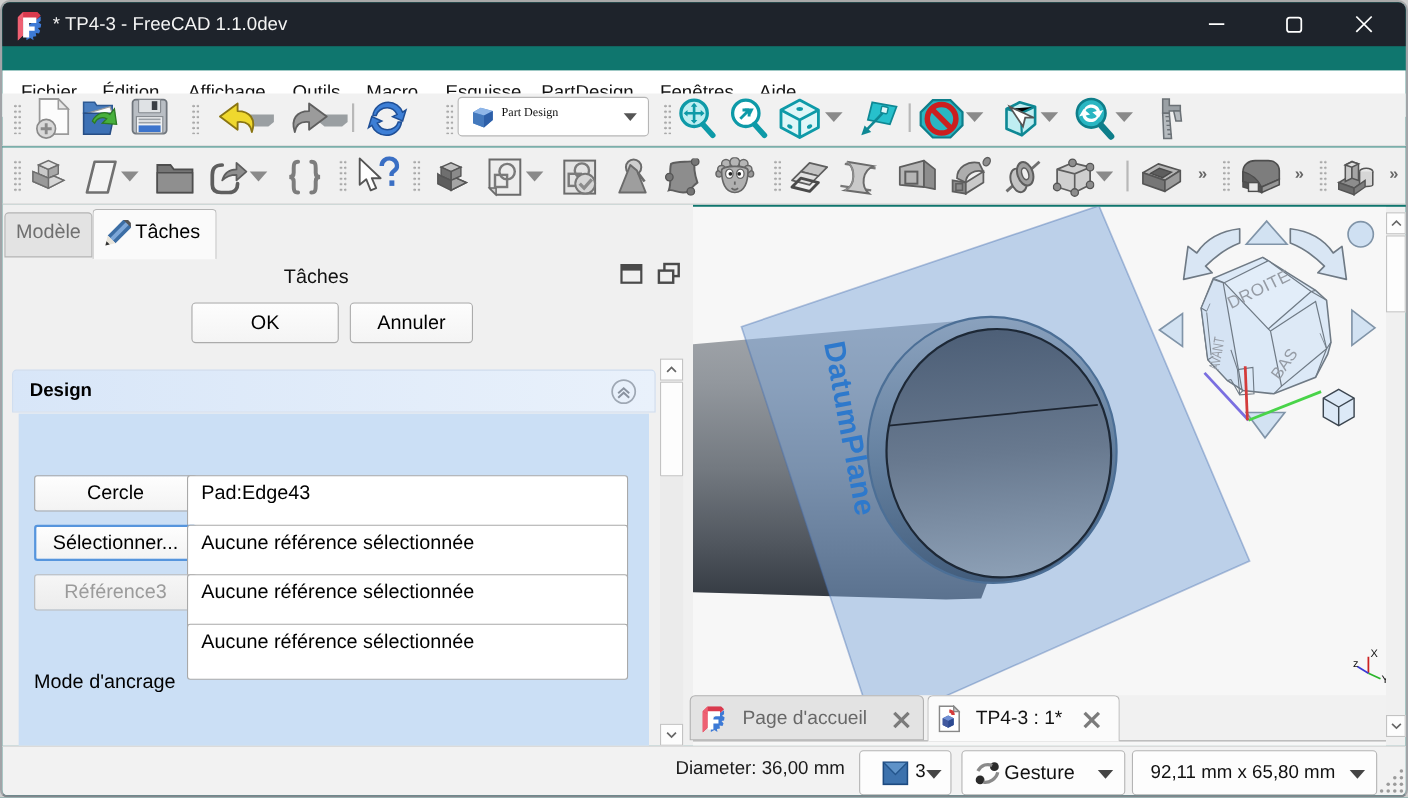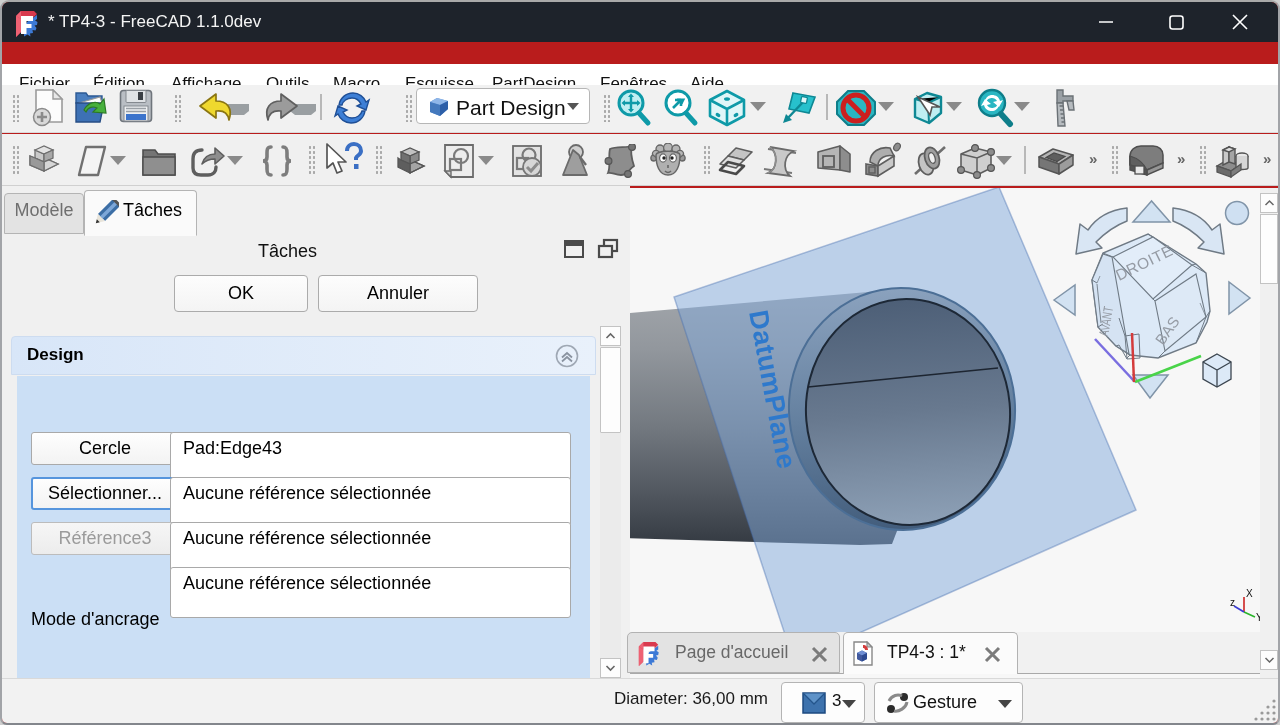--- a/index.html
+++ b/index.html
@@ -1,37 +1,37 @@
 <!DOCTYPE html>
 <html><head>
 <meta charset="utf-8">
 <style>
   * { margin:0; padding:0; box-sizing:border-box; }
   html,body { width:1280px; height:725px; overflow:hidden; background:#cfcfcf; font-family:"Liberation Sans", sans-serif; }
   #win { position:absolute; left:0; top:0; width:1280px; height:725px; border-radius:9px 9px 7px 7px; overflow:hidden;
-         border-top:2px solid #a9a9a9; border-left:2px solid #a2a4a8; border-right:2px solid #a2a4a8; border-bottom:2px solid #83868c; background:#b91c1c; }
+         border-top:2px solid #a9a9a9; border-left:2px solid #a2a4a8; border-right:2px solid #a2a4a8; border-bottom:2px solid #83868c; background:#0f766e; }
   .abs { position:absolute; }
   
   #titlebar { position:absolute; left:0; top:0; width:100%; height:40px; background:#1e232b; }
   #title-text { position:absolute; left:46px; top:10px; color:#f4f4f4; font-size:17px; }
   .winbtn { position:absolute; top:0; width:64px; height:40px; }
   
   #menubar { position:absolute; left:0; top:40px; width:100%; height:42px; background:#ffffff; border-bottom:1px solid #e8e8e8;margin-top:22px; }
   .mi { position:absolute; top:10px; font-size:17px; color:#111; }
   .mi u { text-decoration-thickness:1px; text-underline-offset:2px; }
   
   #tb1 { position:absolute; left:0; top:83px; width:100%; height:48px; background:#f1f1f1; border-bottom:1px solid #dadada; }
   #tb2 { position:absolute; left:0; top:132px; width:100%; height:52px; background:#f0f0f0; border-bottom:1px solid #d0d0d0; }
   .grip { position:absolute; width:7px; background-image:radial-gradient(circle, #a9a9a9 1.1px, rgba(0,0,0,0) 1.3px); background-size:4px 5px; }
   .tsep { position:absolute; width:2px; background:#b8b8b8; }
   .darr { position:absolute; width:0; height:0; border-left:8px solid transparent; border-right:8px solid transparent; border-top:9px solid #8a8a8a; }
   .chev { position:absolute; color:#666; font-size:15px; font-weight:bold; letter-spacing:-2px; }
   
   #wbcombo { position:absolute; left:414px; top:3px; width:174px; height:36px; background:#fff; border:1px solid #b6b6b6; border-radius:4px; }
-  #wbcombo span { position:absolute; left:39px; top:7px; font-size:21px; color:#111; }
+  #wbcombo span { position:absolute; left:39px; top:7px; font-size:11px; color:#111;font-family:Liberation Serif, serif; }
   #wbcombo .ca { position:absolute; right:10px; top:14px; width:0; height:0; border-left:6px solid transparent; border-right:6px solid transparent; border-top:7px solid #555; }
   
   #panel { position:absolute; left:0; top:184px; width:628px; height:492px; background:#f0f0f0; }
   .ptab { position:absolute; top:7px; height:41px; border:1px solid #b4b4b4; border-radius:4px 4px 0 0; font-size:18px; }
   #tab-modele { left:2px; width:80px; background:#e3e3e3; color:#6f6f6f; }
   #tab-taches { left:82px; width:113px; background:#fafafa; color:#000; top:4px; height:46px; border-bottom:1px solid #fafafa; z-index:2; }
   #dock-title { position:absolute; left:0; top:52px; width:628px; height:30px; }
   #dock-title .t { position:absolute; left:256px; top:3px; font-size:18px; color:#111; }
   .okbtn { position:absolute; top:89px; height:37px; background:linear-gradient(#fdfdfd,#f4f4f4); border:1px solid #ababab; border-radius:4px; font-size:18px; color:#000; text-align:center; line-height:34px; }
   
@@ -406,21 +406,21 @@
       <svg class="abs" style="left:561px;top:0px" width="23" height="23" viewBox="0 0 23 23">
         <rect x="2" y="3" width="18" height="16" fill="none" stroke="#4a4a4a" stroke-width="2"></rect>
         <rect x="2" y="3" width="18" height="5" fill="#4a4a4a"></rect>
       </svg>
       <svg class="abs" style="left:595px;top:0px" width="23" height="23" viewBox="0 0 23 23">
         <rect x="7" y="2" width="13" height="11" fill="none" stroke="#4a4a4a" stroke-width="2.2"></rect>
         <rect x="2" y="8" width="13" height="11" fill="#f0f0f0" stroke="#4a4a4a" stroke-width="2.2"></rect>
       </svg>
     </div>
     <div class="okbtn" style="left:172px;width:134px">OK</div>
-    <div class="okbtn" style="left:316px;width:160px">Annuler</div>
+    <div class="okbtn" style="left:316px;width:112px">Annuler</div>
 
     <div id="anc-head">
       <b>Design</b>
       <svg class="abs" style="right:16px;top:7px" width="24" height="24" viewBox="0 0 24 24">
         <circle cx="12" cy="12" r="10.5" fill="none" stroke="#9fa8b4" stroke-width="1.6"></circle>
         <path d="M7 13.5 L12 9 L17 13.5 M7 17.5 L12 13 L17 17.5" fill="none" stroke="#8a93a0" stroke-width="1.8"></path>
       </svg>
     </div>
     <div id="anc-body">
       <div class="fbtn en" style="top:56px">Cercle</div>
@@ -583,20 +583,24 @@
     </div>
     <div class="scombo" style="left:872px;width:149px">
       <svg class="abs" style="left:11px;top:9px" width="24" height="22" viewBox="0 0 24 22">
         <circle cx="18" cy="5" r="4" fill="#2b2b2b"></circle>
         <circle cx="5" cy="17" r="4" fill="#2b2b2b"></circle>
         <path d="M3 9 C6 3 12 2 16 4 M21 10 C20 16 13 20 8 19" fill="none" stroke="#8a8a8a" stroke-width="3"></path>
       </svg>
       <div class="abs" style="left:38px;top:9px;font-size:18px;color:#111">Gesture</div>
       <div class="ca" style="right:10px"></div>
     </div>
+    <div class="scombo" style="left:1027px;width:223px">
+      <div class="abs" style="left:16px;top:9px;font-size:17px;color:#111">92,11 mm x 65,80 mm</div>
+      <div class="ca" style="right:10px"></div>
+    </div>
     <svg class="abs" style="left:1251px;top:18px" width="26" height="26">
       <g fill="#9a9a9a">
         <circle cx="21" cy="4" r="1.6"></circle>
           <circle cx="21" cy="10" r="1.6"></circle>
           <circle cx="21" cy="16" r="1.6"></circle>
           <circle cx="21" cy="22" r="1.6"></circle>
         <circle cx="15" cy="10" r="1.6"></circle>
           <circle cx="15" cy="16" r="1.6"></circle>
           <circle cx="15" cy="22" r="1.6"></circle>
         <circle cx="9" cy="16" r="1.6"></circle>

